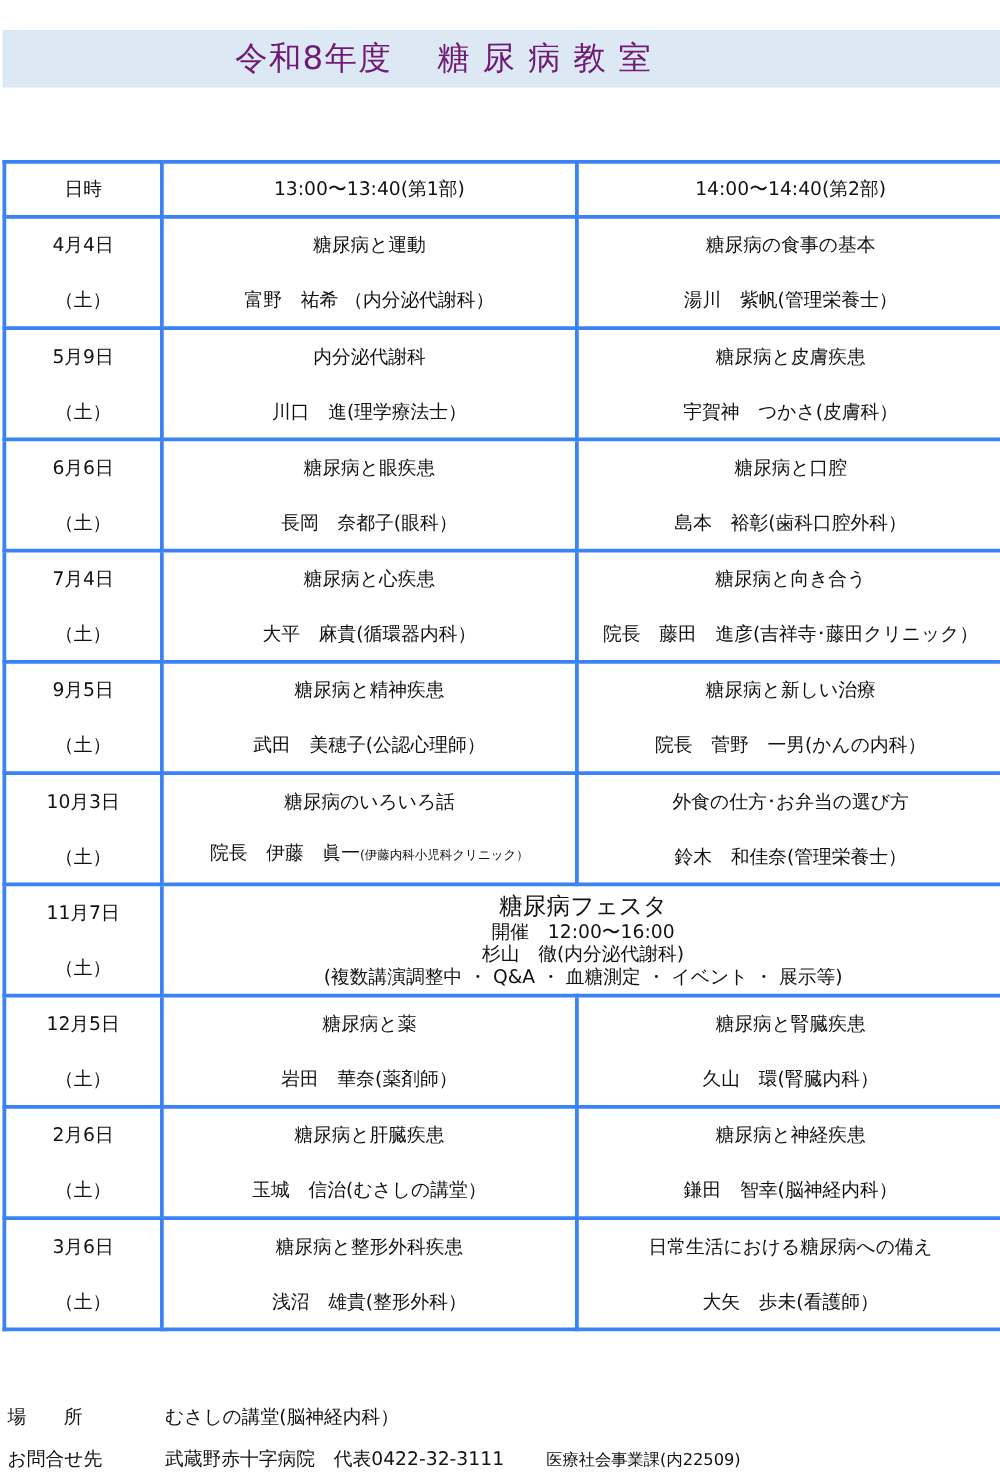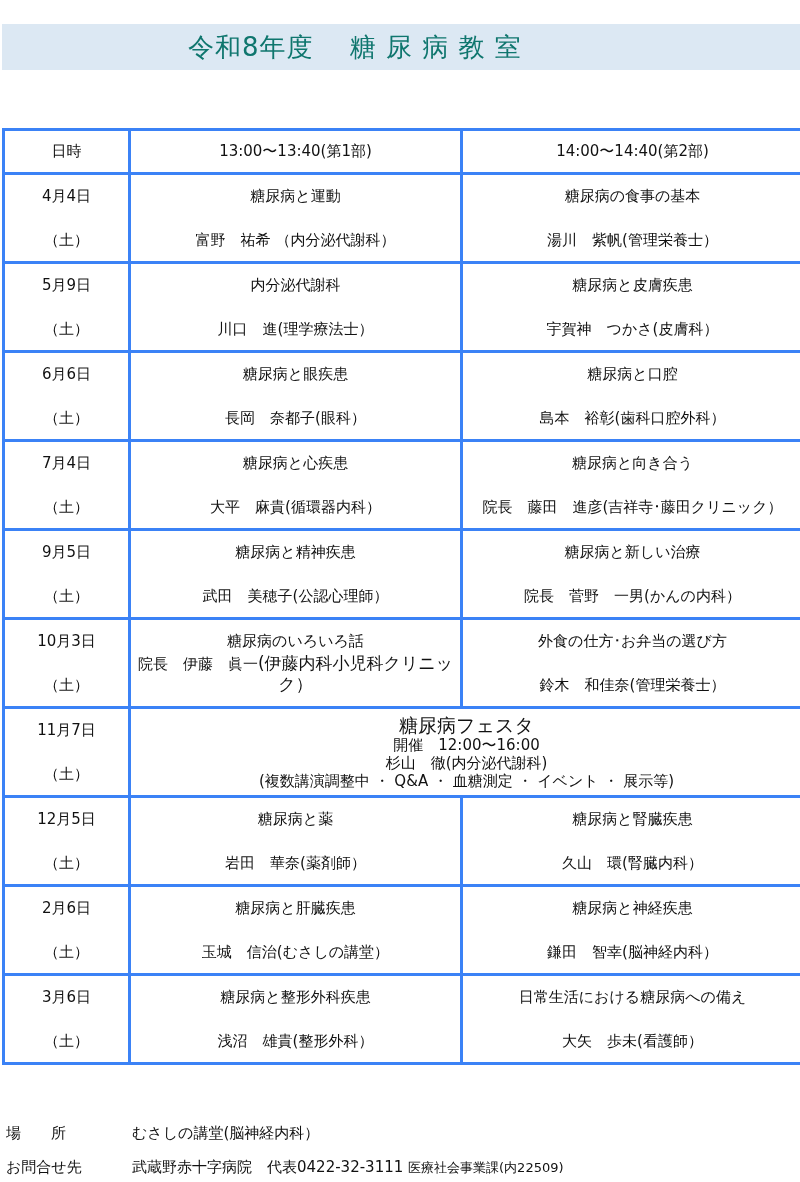--- a/index.html
+++ b/index.html
@@ -1,40 +1,40 @@
 <!DOCTYPE html>
 <html><head>
 <meta charset="utf-8">
 <style>
   html, body { margin:0; padding:0; background:#ffffff; }
   body { width:800px; height:1182px; position:relative; overflow:hidden;
          font-family:"DejaVu Sans", "Liberation Sans", sans-serif; color:#111; }
   .title-bar { position:absolute; left:2px; top:24px; width:798px; height:46px;
                background:#dce8f3; }
   .title-text { position:absolute; left:186px; top:6px; font-size:26px; line-height:34px;
-                letter-spacing:1px; color:#0f766e; white-space:pre; }
+                letter-spacing:1px; color:#701a75; white-space:pre; }
   table.schedule { position:absolute; left:2px; top:128px; width:800px;
                    border-collapse:collapse; table-layout:fixed; }
   table.schedule td { border:3px solid #3b82f6; text-align:center; vertical-align:middle;
                       padding:0; font-size:15px; }
   col.c-date { width:126px; }
   col.c-s1 { width:332px; }
   col.c-s2 { width:342px; }
   tr.header td { height:41px; }
   tr.row td { height:86px; }
   .cell { display:flex; flex-direction:column; justify-content:space-between;
           height:72px; padding:4px 0; box-sizing:border-box; }
   .cell span { display:block; line-height:20px; }
-  .small { font-size:17px; }
+  .small { font-size:10px; }
   .festa { display:flex; flex-direction:column; align-items:center; justify-content:center;
            line-height:18px; font-size:15px; }
   .festa .festa-title { font-size:19px; font-weight:normal; line-height:22px; }
   .footer { position:absolute; left:6px; font-size:15px; white-space:nowrap; }
   .footer .label { display:inline-block; width:126px; }
-  .footer .small2 { font-size:13px; }
+  .footer .small2 { font-size:13px;margin-left:29px; }
 </style>
 </head>
 <body>
 
 <div class="title-bar">
   <div class="title-text">令和8年度　 糖 尿 病 教 室</div>
 </div>
 
 <table class="schedule">
   <colgroup>

